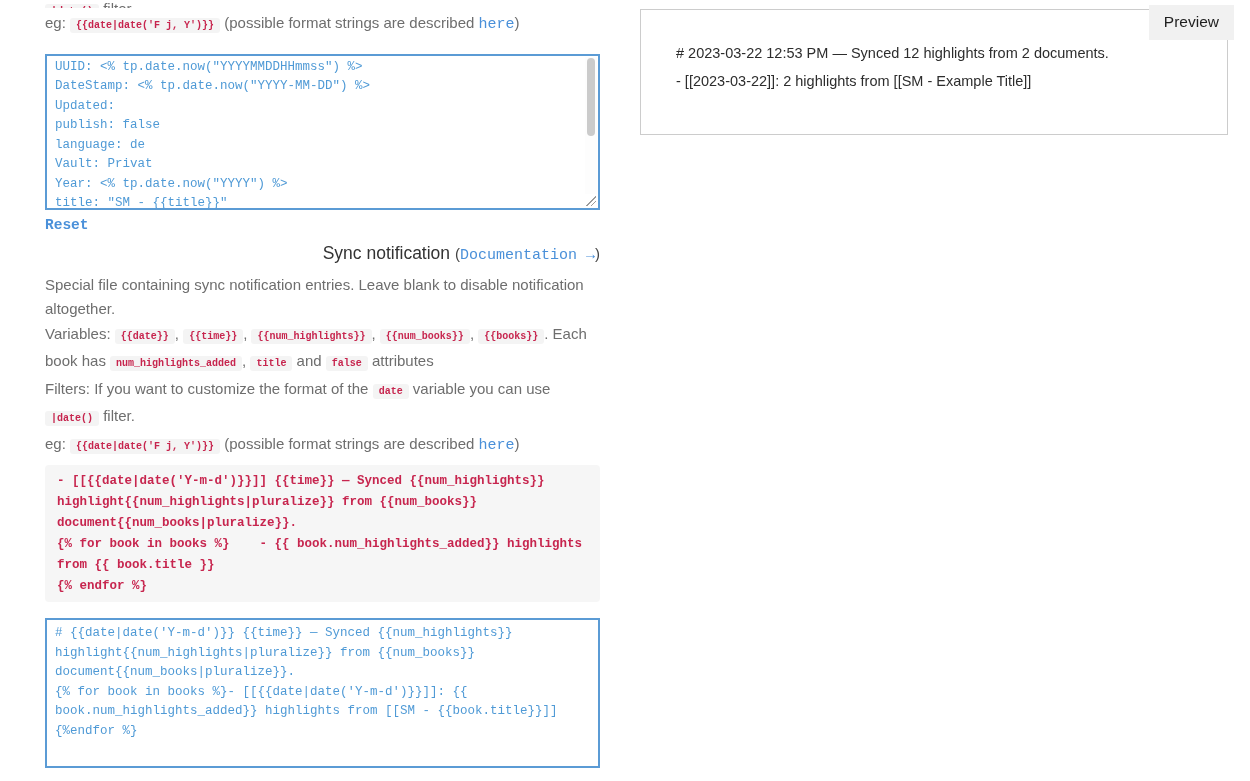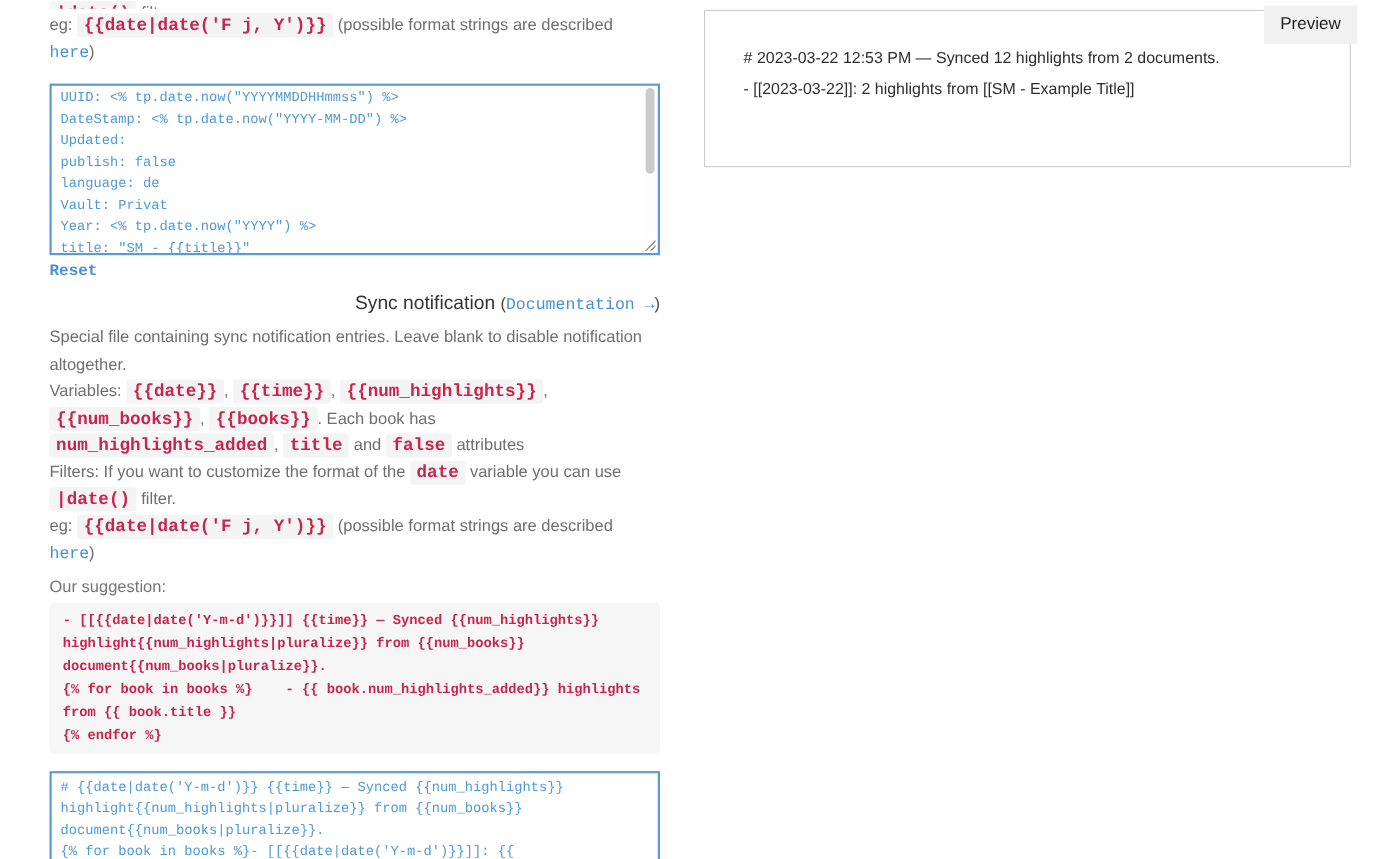--- a/index.html
+++ b/index.html
@@ -8,21 +8,21 @@
 
   .left-col { position:absolute; left:32px; top:0; width:568px; }
   .right-col { position:absolute; left:640px; top:0; width:588px; }
 
   .indent { margin-left:13px; }
   .para { font-size:15px; line-height:24.5px; color:#6e6e6e; width:555px; }
 
   
   code.chip {
     font-family:"Liberation Mono","DejaVu Sans Mono",monospace;
-    font-size:16px; font-weight:bold; color:#c7254e;
+    font-size:10px; font-weight:bold; color:#c7254e;
     background:#f4f4f4; padding:2px 6px; border-radius:3px; white-space:nowrap;
   }
   a.link { color:#4a90d9; text-decoration:none; cursor:pointer;font-family:Liberation Mono, monospace; }
 
   
   .cutline { position:relative; height:8px; overflow:hidden; width:555px; }
   .cutline .inner { position:absolute; bottom:-16px; left:0; line-height:24.5px; font-size:15px; }
 
   .eg-top { margin-top:3px; }
 
@@ -62,21 +62,21 @@
   pre.suggestion {
     margin:6px 0 0 13px; width:555px; padding:6px 12px 5px 12px;
     background:#f6f6f6; border-radius:4px;
     font-family:"Liberation Mono","DejaVu Sans Mono",monospace;
     font-size:12.5px; line-height:21px; font-weight:bold; color:#c7254e;
     white-space:pre-wrap; word-wrap:break-word;
   }
 
   
   .right-label { margin:8px 0 0 2px; font-size:15px; color:#4a4a4a; }
-  .preview-box { position:relative; margin-top:9px; width:588px; height:143px;
+  .preview-box { position:relative; margin-top:9px; width:588px; height:126px;
     border:1px solid #cccccc; background:#ffffff; }
   .preview-tab { position:absolute; top:-5px; right:-7px; background:#f1f1f1;
     padding:8px 15px 9px 15px; font-size:15.5px; color:#1f1f1f; cursor:pointer; }
   .preview-content { padding:36px 20px 0 35px; }
   .preview-line { font-size:14.5px; line-height:15px; color:#2d2d2d; margin-bottom:13px;
     font-family:"Liberation Sans",sans-serif; }
 </style>
 </head>
 <body>
 
@@ -110,21 +110,20 @@
   <h2 class="section-heading"><span>Sync notification</span>&nbsp;<span class="paren">(</span><a class="link doc-link">Documentation →</a><span class="paren">)</span></h2>
 
   <div class="para desc indent">Special file containing sync notification entries. Leave blank to disable notification altogether.</div>
 
   <div class="para indent">Variables: <code class="chip">{{date}}</code>, <code class="chip">{{time}}</code>, <code class="chip">{{num_highlights}}</code>, <code class="chip">{{num_books}}</code>, <code class="chip">{{books}}</code>. Each book has <code class="chip">num_highlights_added</code>, <code class="chip">title</code> and <code class="chip">false</code> attributes</div>
 
   <div class="para indent">Filters: If you want to customize the format of the <code class="chip">date</code> variable you can use <code class="chip">|date()</code> filter.</div>
 
   <div class="para indent">eg: <code class="chip">{{date|date('F j, Y')}}</code> (possible format strings are described <a class="link">here</a>)</div>
 
-  <div class="suggestion-label indent">Our suggestion:</div>
 
   <pre class="suggestion">- [[{{date|date('Y-m-d')}}]] {{time}} — Synced {{num_highlights}} highlight{{num_highlights|pluralize}} from {{num_books}} document{{num_books|pluralize}}.
 {% for book in books %}    - {{ book.num_highlights_added}} highlights from {{ book.title }}
 {% endfor %}</pre>
 
   <div class="ta-wrap ta-2 indent">
     <textarea spellcheck="false" style=""># {{date|date('Y-m-d')}} {{time}} — Synced {{num_highlights}} highlight{{num_highlights|pluralize}} from {{num_books}} document{{num_books|pluralize}}.
 {% for book in books %}- [[{{date|date('Y-m-d')}}]]: {{ book.num_highlights_added}} highlights from [[SM - {{book.title}}]]
 {%endfor %}</textarea>
 

